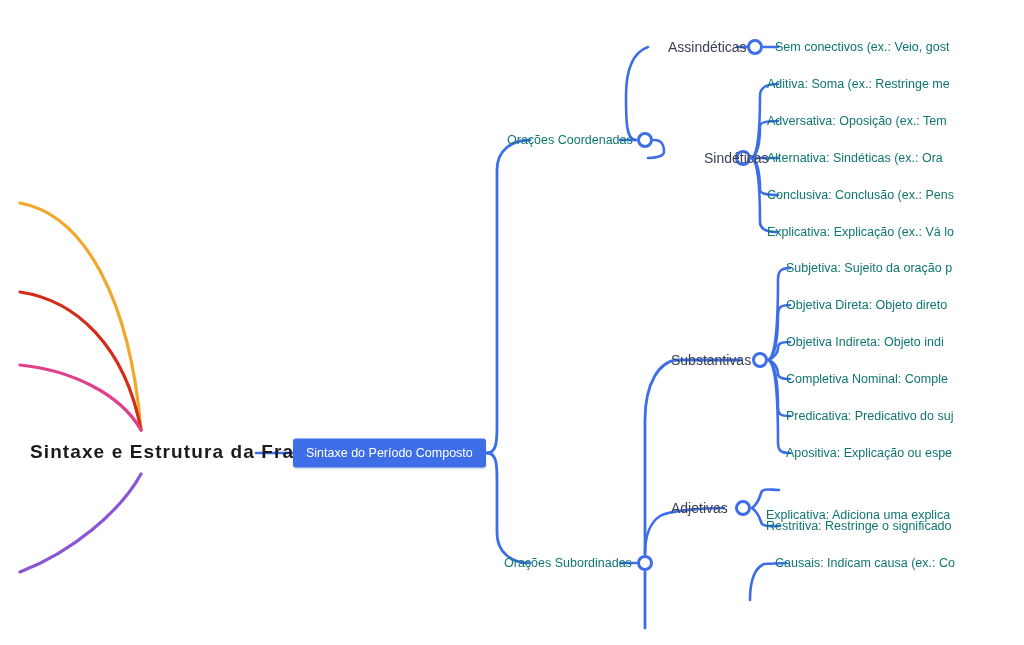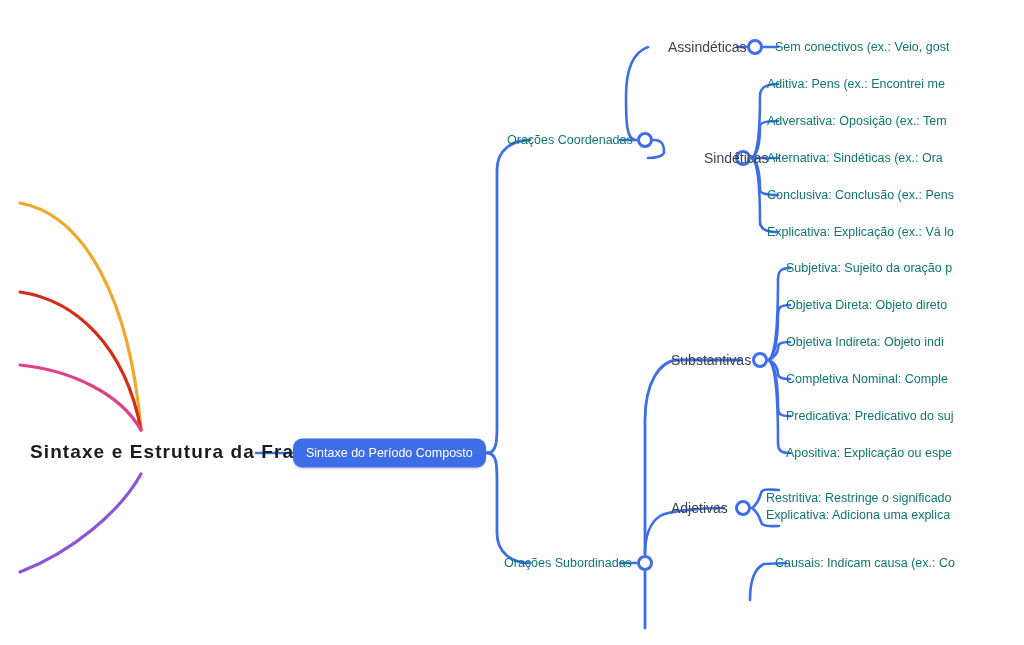--- a/index.html
+++ b/index.html
@@ -36,21 +36,21 @@
     letter-spacing: 1.1px;
     color: #1b1b1f;
   }
   
   .pill {
     position: absolute;
     transform: translateY(-50%);
     background: #3d6ee8;
     color: #ffffff;
     font-size: 12.5px;
-    border-radius: 9px;
+    border-radius: 3px;
     padding: 7px 13px 8px 13px;
     white-space: nowrap;
     box-shadow: 0 1px 2px rgba(40,70,160,0.22);
   }
   
   .lvl2 { font-size: 12.5px; color: #0f766e; }
   
   .lvl3 { font-size: 14px; color: #3a4150; }
   
   .leaf { font-size: 12.5px; color: #0f766e; }
@@ -127,31 +127,31 @@
   <div class="lbl lvl2" style="left:507px; top:140px;">Orações Coordenadas</div>
   <div class="lbl lvl2" style="left:504px; top:563px;">Orações Subordinadas</div>
 
   <div class="lbl lvl3" style="left:668px; top:47px;">Assindéticas</div>
   <div class="lbl lvl3" style="left:668px; top:158px;margin-left:36px;">Sindéticas</div>
   <div class="lbl lvl3" style="left:671px; top:360px;">Substantivas</div>
   <div class="lbl lvl3" style="left:671px; top:508px;">Adjetivas</div>
 
   <div class="lbl leaf" style="left:775px; top:47px;">Sem conectivos (ex.: Veio, gost</div>
 
-  <div class="lbl leaf" style="left:767px; top:84px;">Aditiva: Pens (ex.: Encontrei me</div>
+  <div class="lbl leaf" style="left:767px; top:84px;">Aditiva: Soma (ex.: Restringe me</div>
   <div class="lbl leaf" style="left:767px; top:121px;text-align:right;">Adversativa: Oposição (ex.: Tem</div>
   <div class="lbl leaf" style="left:767px; top:158px;">Alternativa: Sindéticas (ex.: Ora</div>
   <div class="lbl leaf" style="left:767px; top:195px;">Conclusiva: Conclusão (ex.: Pens</div>
   <div class="lbl leaf" style="left:767px; top:232px;">Explicativa: Explicação (ex.: Vá lo</div>
 
   <div class="lbl leaf" style="left:786px; top:268px;">Subjetiva: Sujeito da oração p</div>
   <div class="lbl leaf" style="left:786px; top:305px;">Objetiva Direta: Objeto direto</div>
   <div class="lbl leaf" style="left:786px; top:342px;">Objetiva Indireta: Objeto indi</div>
   <div class="lbl leaf" style="left:786px; top:379px;">Completiva Nominal: Comple</div>
   <div class="lbl leaf" style="left:786px; top:416px;">Predicativa: Predicativo do suj</div>
   <div class="lbl leaf" style="left:786px; top:453px;">Apositiva: Explicação ou espe</div>
 
   <div class="lbl leaf" style="left:766px; top:490px;margin-top:25px;">Explicativa: Adiciona uma explica</div>
-  <div class="lbl leaf" style="left:766px; top:498px;">Restritiva: Restringe o significado</div>
+  <div class="lbl leaf" style="left:766px; top:526px;">Restritiva: Restringe o significado</div>
 
   <div class="lbl leaf" style="left:775px; top:563px;">Causais: Indicam causa (ex.: Co</div>
 
 </div>
 
 </body></html>

